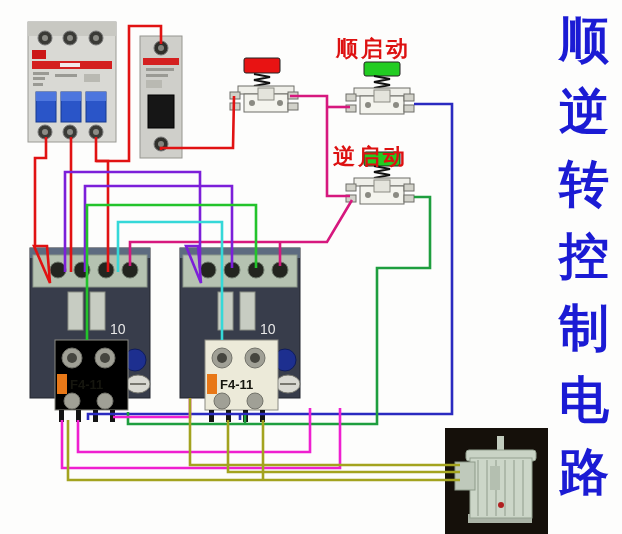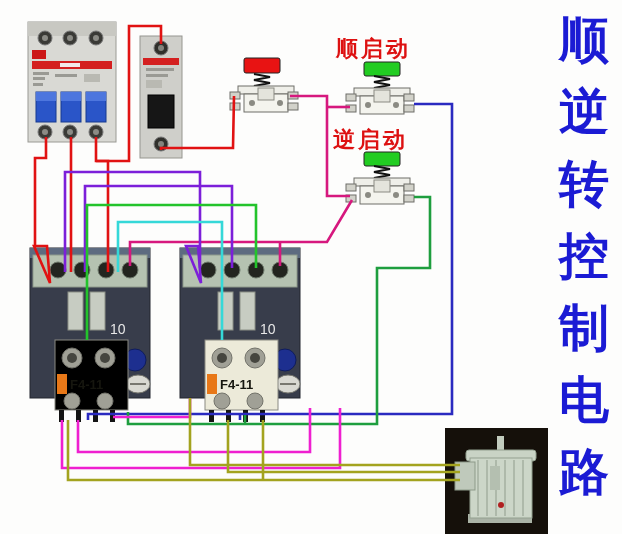--- a/index.html
+++ b/index.html
@@ -6,21 +6,21 @@
   .stage{
     position:relative;width:622px;height:534px;background:#fdfdfc;
     font-family:"Liberation Sans", sans-serif;overflow:hidden;
   }
   svg{position:absolute;left:0;top:0;}
   .label-red{
     position:absolute;font-weight:bold;font-size:22px;letter-spacing:3px;
     font-family:"DejaVu Sans", sans-serif;
   }
   .fwd-label{left:336px;top:34px;text-align:center;}
-  .rev-label{left:333px;top:125px;}
+  .rev-label{left:333px;top:142px;}
   .title-col{
     position:absolute;left:548px;top:4px;width:72px;
     display:flex;flex-direction:column;align-items:center;
   }
   .title-char{
     font-family:"DejaVu Sans", sans-serif;font-weight:bold;
     font-size:50px;line-height:72px;height:72px;text-align:center;
   }
 </style>
 </head>

